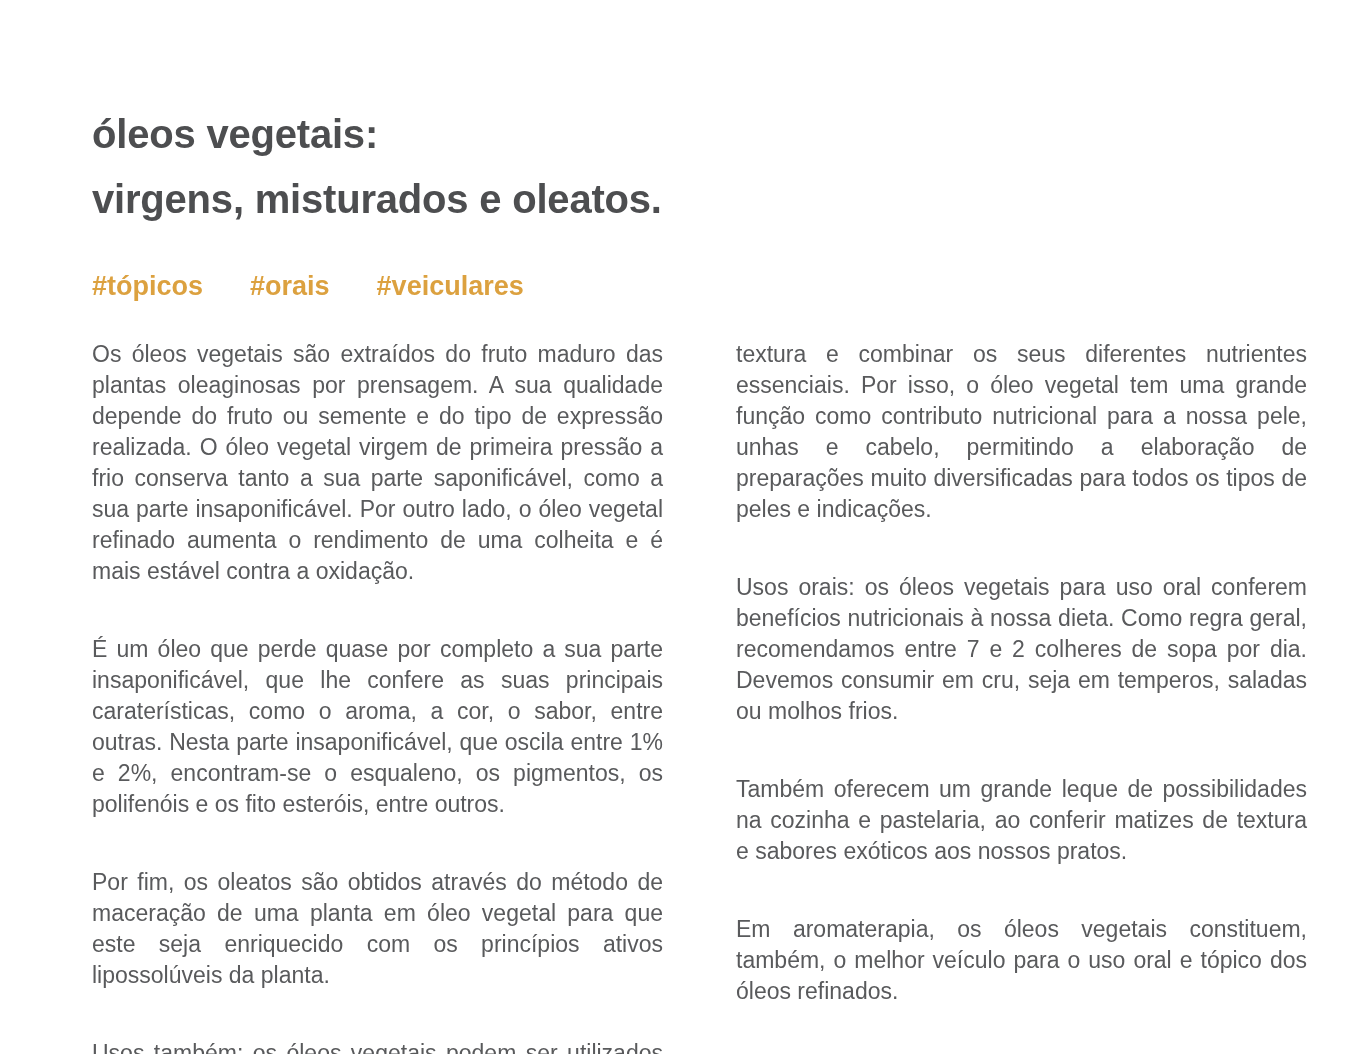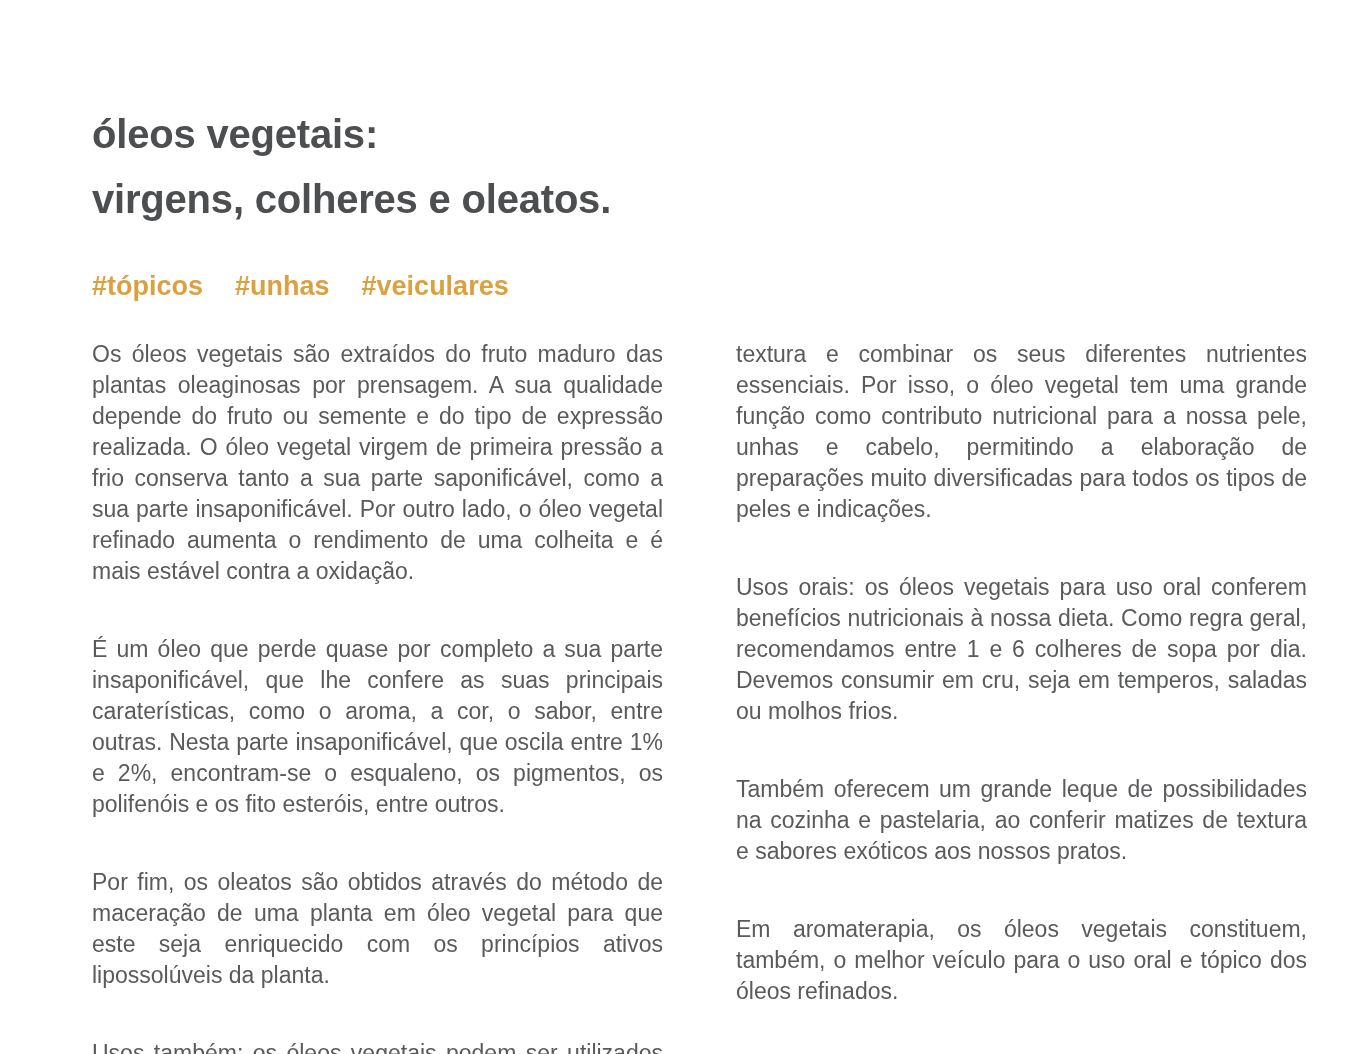--- a/index.html
+++ b/index.html
@@ -26,21 +26,21 @@
     font-size: 40px;
     line-height: 48px;
     font-weight: 700;
     color: #4d4e50;
     letter-spacing: -0.2px;
   }
   .title .title-line { display: block; }
   .hashtags {
     margin-top: 15px;
     display: flex;
-    gap: 14px;
+    gap: 29px;
     font-size: 27px;
     line-height: 28px;
     font-weight: 700;
     color: #dca13f;
     align-items: flex-end;
   }
   .columns {
     position: absolute;
     top: 293px;
     left: 46px;
@@ -60,38 +60,38 @@
   .para.continues { text-align-last: justify; }
 </style>
 </head>
 <body>
 
 <div class="page">
 
   <header class="header">
     <h1 class="title">
       <span class="title-line">óleos vegetais:</span>
-      <span class="title-line">virgens, colheres e oleatos.</span>
+      <span class="title-line">virgens, misturados e oleatos.</span>
     </h1>
     <div class="hashtags">
       <span>#tópicos</span>
-      <span>#unhas</span>
+      <span>#orais</span>
       <span>#veiculares</span>
     </div>
   </header>
 
   <main class="columns">
     <section class="column">
       <p class="para">Os óleos vegetais são extraídos do fruto maduro das plantas oleaginosas por prensagem. A sua qualidade depende do fruto ou semente e do tipo de expressão realizada. O óleo vegetal virgem de primeira pressão a frio conserva tanto a sua parte saponificável, como a sua parte insaponificável. Por outro lado, o óleo vegetal refinado aumenta o rendimento de uma colheita e é mais estável contra a oxidação.</p>
       <p class="para">É um óleo que perde quase por completo a sua parte insaponificável, que lhe confere as suas principais caraterísticas, como o aroma, a cor, o sabor, entre outras. Nesta parte insaponificável, que oscila entre 1% e 2%, encontram-se o esqualeno, os pigmentos, os polifenóis e os fito esteróis, entre outros.</p>
       <p class="para">Por fim, os oleatos são obtidos através do método de maceração de uma planta em óleo vegetal para que este seja enriquecido com os princípios ativos lipossolúveis da planta.</p>
       <p class="para continues">Usos também: os óleos vegetais podem ser utilizados puros ou misturados entre si para alterar a sua</p>
     </section>
 
     <section class="column">
       <p class="para">textura e combinar os seus diferentes nutrientes essenciais. Por isso, o óleo vegetal tem uma grande função como contributo nutricional para a nossa pele, unhas e cabelo, permitindo a elaboração de preparações muito diversificadas para todos os tipos de peles e indicações.</p>
-      <p class="para">Usos orais: os óleos vegetais para uso oral conferem benefícios nutricionais à nossa dieta. Como regra geral, recomendamos entre 1 e 6 colheres de sopa por dia. Devemos consumir em cru, seja em temperos, saladas ou molhos frios.</p>
+      <p class="para">Usos orais: os óleos vegetais para uso oral conferem benefícios nutricionais à nossa dieta. Como regra geral, recomendamos entre 7 e 2 colheres de sopa por dia. Devemos consumir em cru, seja em temperos, saladas ou molhos frios.</p>
       <p class="para">Também oferecem um grande leque de possibilidades na cozinha e pastelaria, ao conferir matizes de textura e sabores exóticos aos nossos pratos.</p>
       <p class="para">Em aromaterapia, os óleos vegetais constituem, também, o melhor veículo para o uso oral e tópico dos óleos refinados.</p>
     </section>
   </main>
 
 </div>
 
 </body></html>

